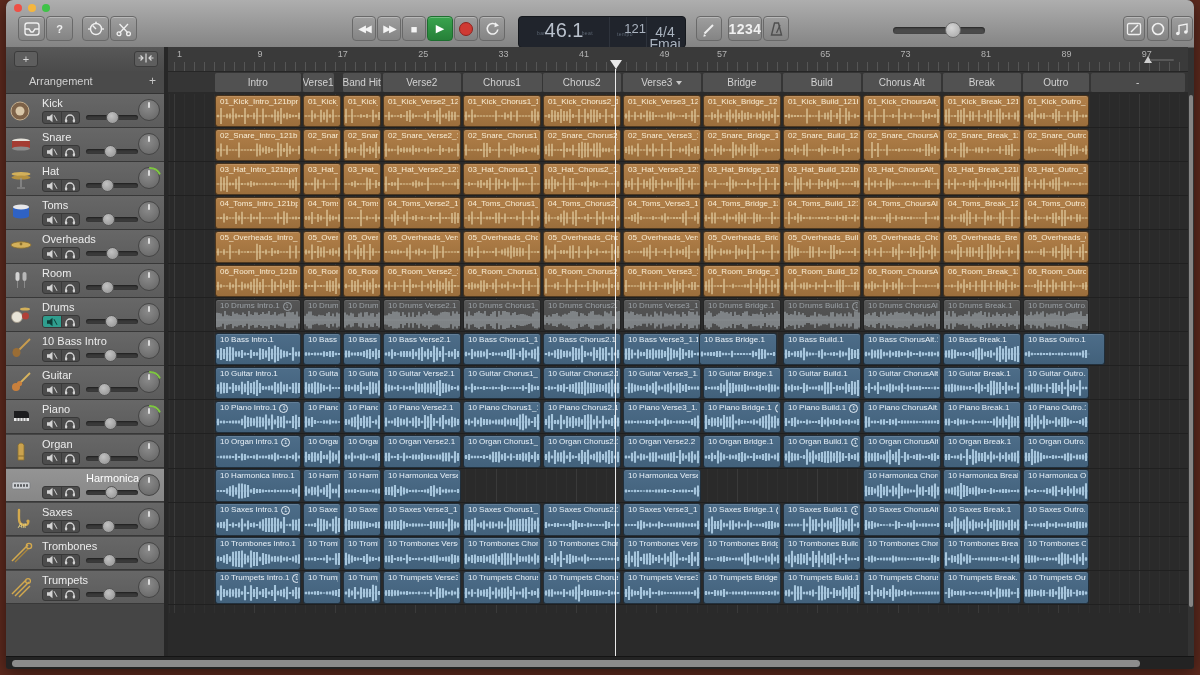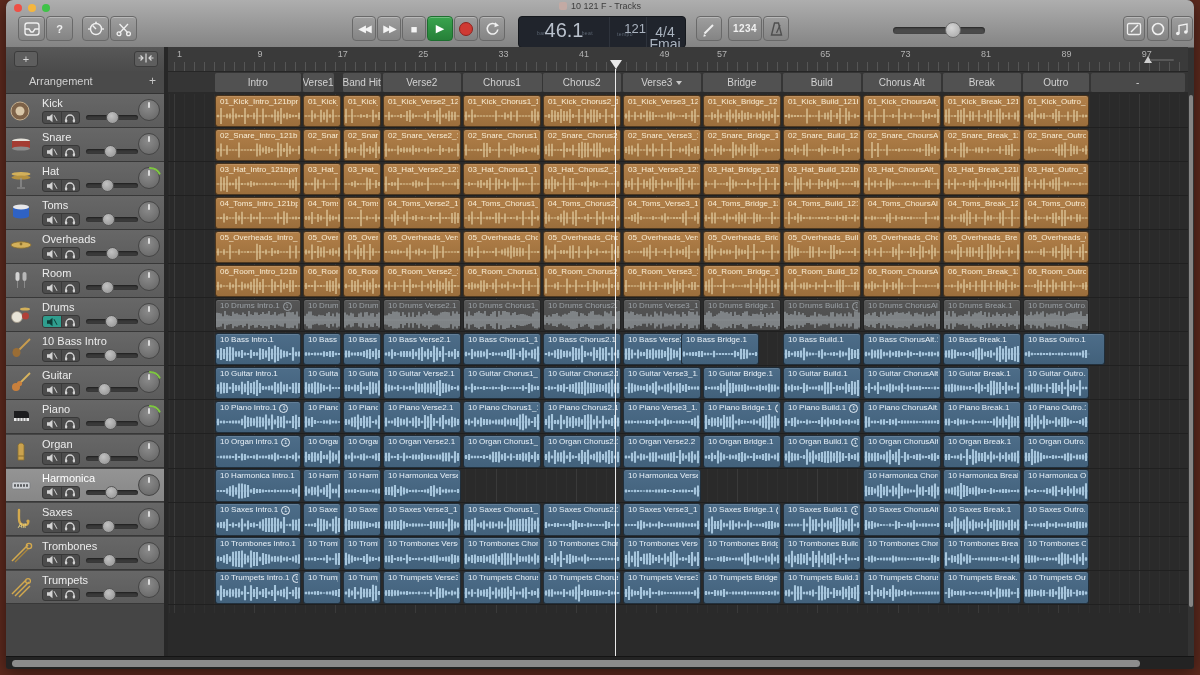--- a/index.html
+++ b/index.html
@@ -26,21 +26,21 @@
   
   #lcd{position:absolute;left:512px;top:16px;width:166px;height:30px;background:#20242c;
     border-radius:4px;border:1px solid #15181d;display:flex;color:#aab3bf;}
   #lcd .seg{position:relative;border-right:1px solid #2e333c;}
   #lcd .pos{width:90px;text-align:center;font-size:20px;line-height:26px;color:#b9c1cc;}
   #lcd .pos small,#lcd .tempo small{position:absolute;bottom:1px;font-size:5px;color:#5c6673;letter-spacing:.4px;}
   #lcd .tempo{width:36px;text-align:right;font-size:13px;line-height:24px;}
   #lcd .sig{width:36px;text-align:center;font-size:14px;line-height:12px;padding-top:9px;}
   #lcd .chev{position:absolute;right:-22px;top:12px;width:0;height:0;border-left:4px solid transparent;
     border-right:4px solid transparent;border-top:5px solid #9aa3af;}
-  #countin{font-size:10px;font-weight:bold;letter-spacing:.5px;}
+  #countin{font-size:14px;font-weight:bold;letter-spacing:.5px;}
   
   #mslider{position:absolute;left:887px;top:27px;width:92px;height:7px;background:#4a4a4a;
     border-radius:4px;box-shadow:inset 0 1px 2px rgba(0,0,0,.5);}
   #mknob{position:absolute;left:52px;top:-5px;width:16px;height:16px;border-radius:50%;
     background:radial-gradient(circle at 40% 35%,#d6d6d6,#a5a5a5);border:1px solid #707070;box-sizing:border-box;}
   
   #sidebar{position:absolute;left:0;top:47px;width:158px;height:609px;background:#454545;}
   #sidebar-top{position:absolute;left:0;top:0;width:100%;height:24px;
     background:linear-gradient(#585858,#4b4b4b);border-bottom:1px solid #333;}
   .sbtn{position:absolute;top:4px;width:24px;height:16px;border-radius:3px;background:#5e5e5e;
@@ -48,21 +48,21 @@
   #arr-head{position:absolute;left:0;top:24px;width:100%;height:22px;background:#4a4a4a;border-bottom:1px solid #333;}
   #arr-head .lbl{position:absolute;left:23px;top:4px;font-size:11px;color:#d0d0d0;}
   #arr-head .plus{position:absolute;right:8px;top:3px;font-size:12px;color:#c6c6c6;}
   #track-list{position:absolute;left:0;top:47px;width:100%;height:519px;}
   .trow{position:absolute;left:0;width:100%;height:33.5px;background:linear-gradient(#676767,#5c5c5c);
     border-bottom:1px solid #383838;box-sizing:border-box;}
   .trow.sel{background:linear-gradient(#949494,#878787);}
   .ticon{position:absolute;left:3px;top:4px;width:24px;height:24px;}
   .ticon .alt{position:absolute;left:9px;top:15px;font-size:7px;font-style:italic;color:#e4d082;}
   .tname{position:absolute;left:36px;top:3px;font-size:11px;color:#ececec;white-space:nowrap;}
-  .trow.sel .tname{color:#fff;}
+  .trow.sel .tname{color:#fff;margin-left:44px;}
   .msgrp{position:absolute;left:36px;top:17px;width:38px;height:13px;background:#4c4c4c;
     border:1px solid #383838;border-radius:3px;display:flex;box-sizing:border-box;}
   .msgrp .mbtn,.msgrp .sbtn2{flex:1;display:flex;align-items:center;justify-content:center;}
   .msgrp .mbtn{border-right:1px solid #3a3a3a;}
   .msgrp .mbtn.on{background:#2f9e8e;border-radius:2px 0 0 2px;}
   .vtrack{position:absolute;left:80px;top:21px;width:52px;height:5px;background:#3a3a3a;border-radius:3px;
     box-shadow:inset 0 1px 2px rgba(0,0,0,.5);}
   .vknob{position:absolute;top:-4px;width:13px;height:13px;border-radius:50%;
     background:radial-gradient(circle at 40% 35%,#c2c2c2,#8f8f8f);border:1px solid #565656;box-sizing:border-box;}
   .pan{position:absolute;right:4px;top:5px;width:22px;height:22px;border-radius:50%;
@@ -114,21 +114,20 @@
   #vscroll{position:absolute;right:1px;top:95px;width:4px;height:512px;border-radius:2px;background:#9a9a9a;opacity:.8;}
 </style>
 </head>
 <body>
 
 <div id="win">
   <div id="header">
     <span class="light" style="left:8px;background:#ee5046;"></span>
     <span class="light" style="left:22px;background:#f5b63e;"></span>
     <span class="light" style="left:36px;background:#3fc348;"></span>
-    <div id="title"><span class="doc"></span><span>10 121 F - Tracks</span></div>
 
     <div class="tbtn" style="left:12px;width:27px;">
       <svg width="18" height="16" viewBox="0 0 18 16">
           <rect x="2" y="2" width="14" height="12" rx="2.5" fill="none" stroke="#efefef" stroke-width="1.4"></rect>
           <path d="M2,8 h4 l2,3 h2 l2,-3 h4" fill="none" stroke="#efefef" stroke-width="1.4"></path>
         </svg>
     </div>
     <div class="tbtn" style="left:40px;width:27px;font-weight:bold;">
       <span>?</span>
     </div>
@@ -1353,21 +1352,21 @@
             <path d="M2 8.0L2 10.0M5 6.7L5 11.3M8 7.7L8 10.3M11 5.3L11 12.7M14 4.1L14 13.9M17 4.5L17 13.5M20 6.1L20 11.9M23 5.5L23 12.5M26 6.4L26 11.6M29 2.1L29 15.9M32 3.0L32 15.0M35 3.4L35 14.6M38 0.6L38 17.4M41 6.0L41 12.0M44 7.6L44 10.4M47 6.8L47 11.2M50 2.2L50 15.8M53 5.1L53 12.9M56 2.3L56 15.7M59 3.3L59 14.7M62 1.9L62 16.1M65 7.8L65 10.2M68 2.3L68 15.7M71 7.4L71 10.6M74 4.8L74 13.2" stroke="#a7c6dd" stroke-width="2.1" fill="none"></path>
           </svg>
         </div>
         <div class="region blue" style="left: 455px; top: 238.85px; width: 78px;">
           <span class="rlabel">10 Bass Verse3_1.1</span>
           <svg width="78" height="18" viewBox="0 0 78 18">
             <line x1="0" y1="9" x2="78" y2="9" stroke="#a7c6dd" stroke-width="0.7" opacity="0.55"></line>
             <path d="M2 3.6L2 14.4M5 3.1L5 14.9M8 4.4L8 13.6M11 7.8L11 10.2M14 4.6L14 13.4M17 6.7L17 11.3M20 6.9L20 11.1M23 4.0L23 14.0M26 4.8L26 13.2M29 3.6L29 14.4M32 5.3L32 12.7M35 4.6L35 13.4M38 4.7L38 13.3M41 5.9L41 12.1M44 2.3L44 15.7M47 3.2L47 14.8M50 4.7L50 13.3M53 5.7L53 12.3M56 2.8L56 15.2M59 4.0L59 14.0M62 7.2L62 10.8M65 5.0L65 13.0M68 5.6L68 12.4M71 8.1L71 9.9M74 7.5L74 10.5" stroke="#a7c6dd" stroke-width="2.1" fill="none"></path>
           </svg>
         </div>
-        <div class="region blue" style="left: 513px; top: 238.85px; width: 78px;">
+        <div class="region blue" style="left: 531px; top: 238.85px; width: 78px;">
           <span class="rlabel">10 Bass Bridge.1</span>
           <svg width="78" height="18" viewBox="0 0 78 18">
             <line x1="0" y1="9" x2="78" y2="9" stroke="#a7c6dd" stroke-width="0.7" opacity="0.55"></line>
             <path d="M2 6.4L2 11.6M5 7.8L5 10.2M8 7.2L8 10.8M11 6.9L11 11.1M14 6.9L14 11.1M17 6.1L17 11.9M20 6.0L20 12.0M23 7.8L23 10.2M26 7.8L26 10.2M29 8.3L29 9.7M32 5.8L32 12.2M35 8.2L35 9.8M38 8.0L38 10.0M41 8.1L41 9.9M44 7.9L44 10.1M47 8.3L47 9.7M50 7.9L50 10.1M53 5.8L53 12.2M56 7.0L56 11.0M59 3.8L59 14.2M62 4.1L62 13.9M65 4.4L65 13.6M68 7.7L68 10.3M71 7.9L71 10.1M74 7.1L74 10.9" stroke="#a7c6dd" stroke-width="2.1" fill="none"></path>
           </svg>
         </div>
         <div class="region blue" style="left: 615px; top: 238.85px; width: 78px;">
           <span class="rlabel">10 Bass Build.1</span>
           <svg width="78" height="18" viewBox="0 0 78 18">
             <line x1="0" y1="9" x2="78" y2="9" stroke="#a7c6dd" stroke-width="0.7" opacity="0.55"></line>

